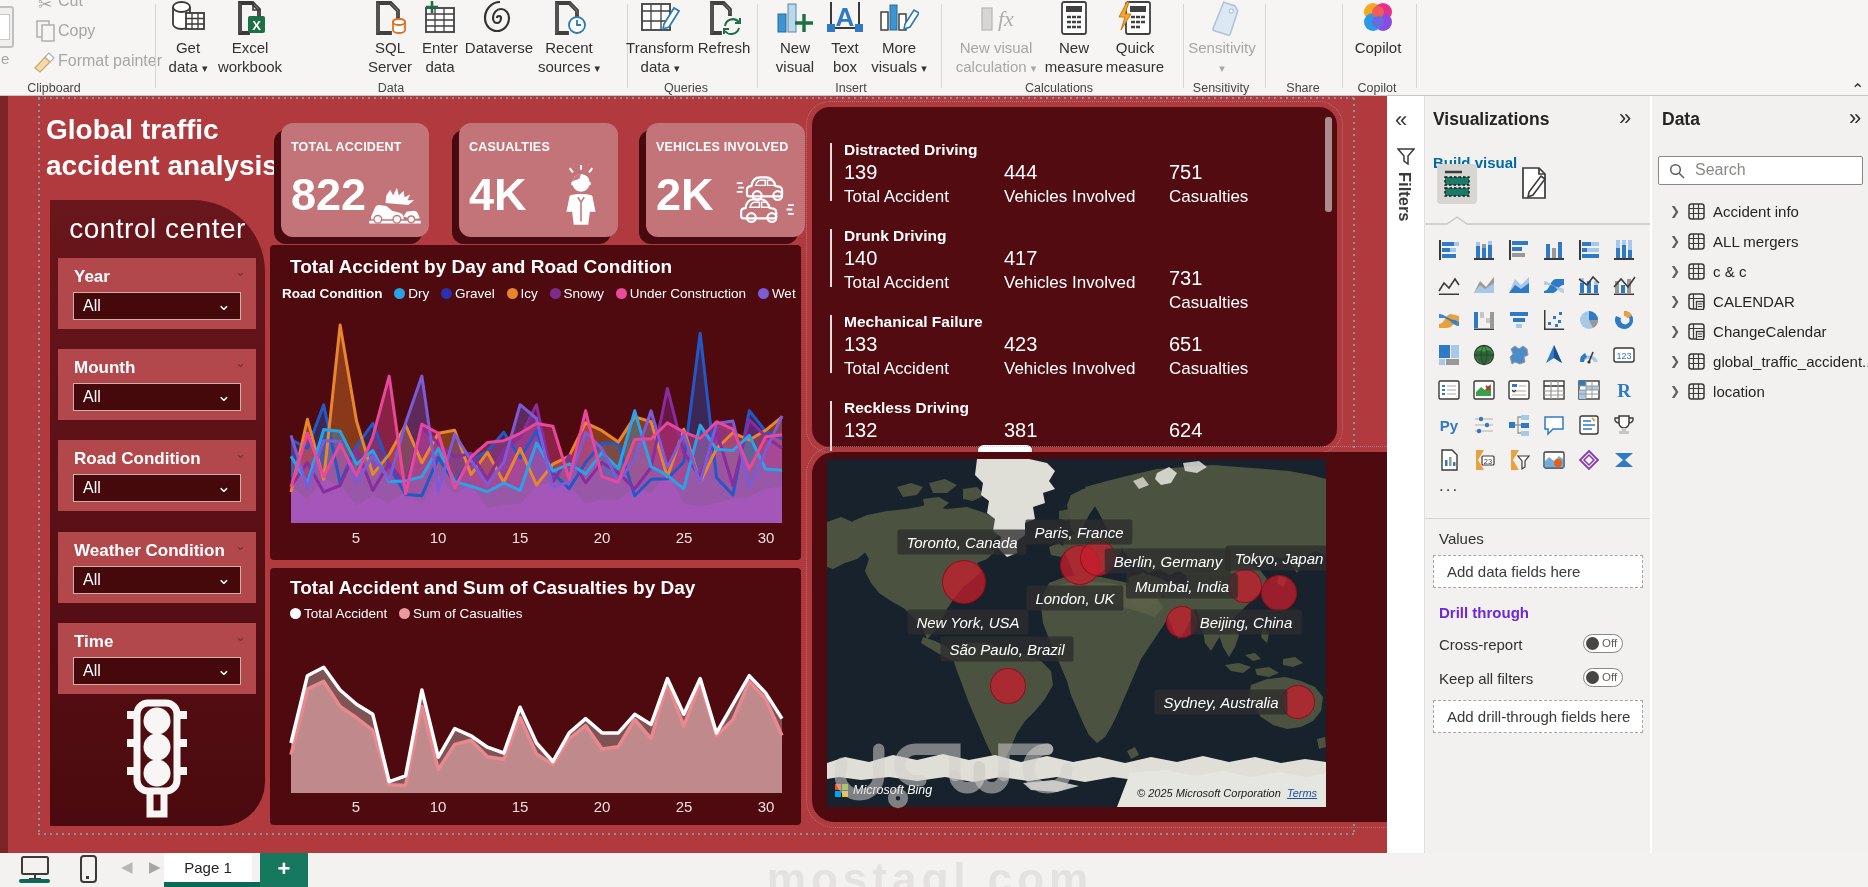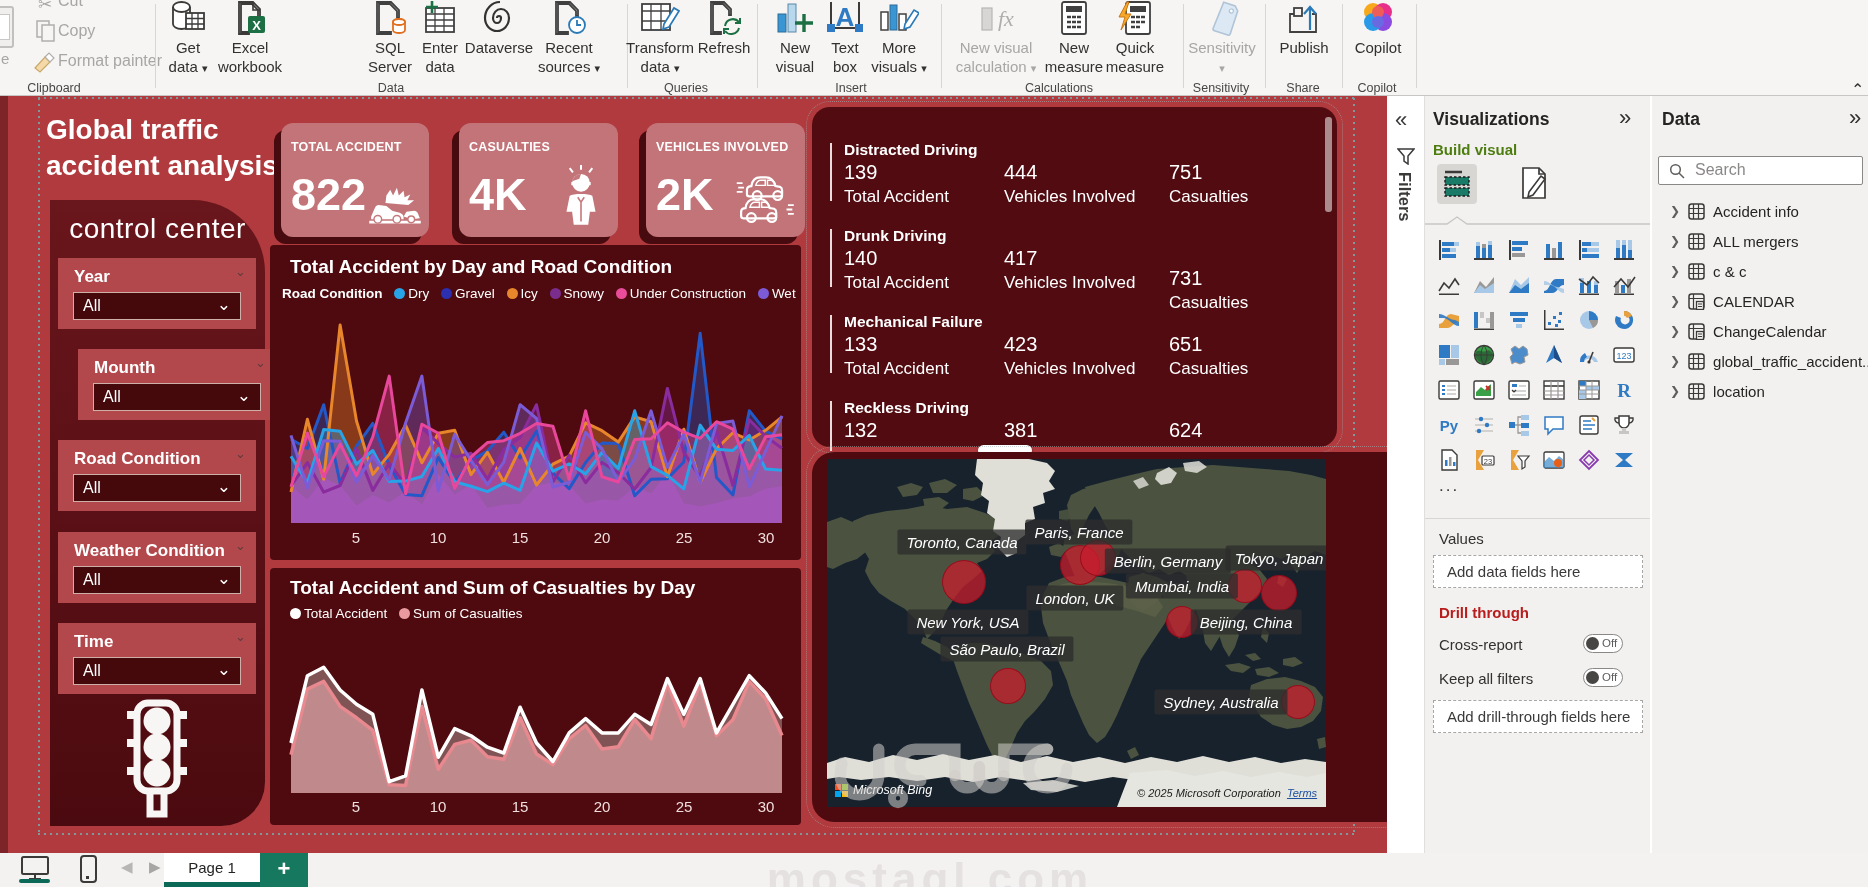--- a/index.html
+++ b/index.html
@@ -70,21 +70,21 @@
 #gapline { left:1650px; top:96px; width:2px; height:757px; background:#fff; }
 .ph { font-size:17.5px; font-weight:bold; color:#252423; }
 .dashbox { position:absolute; border:1px dashed #a8a6a4; background:#fff; color:#3b3a39; font-size:15px; }
 .toggle { position:absolute; width:40px; height:19px; border:1px solid #8a8886; border-radius:10px; background:#fff; }
 .toggle .knob { position:absolute; left:2px; top:2px; width:13px; height:13px; border-radius:50%; background:#484644; }
 .toggle .tl { position:absolute; left:18px; top:2px; font-size:11.5px; color:#605e5c; }
 .fieldrow { position:absolute; left:10px; color:#252423; font-size:15px; height:30px; display:flex; align-items:center; }
 
 
 #bottombar { left:0; top:853px; width:1868px; height:34px; background:#f3f2f1; }
-#pagetab { position:absolute; left:164px; top:0; width:96px; height:29px; background:#fff; color:#252423; font-size:15px; text-align:center; line-height:29px; }
+#pagetab { position:absolute; left:164px; top:0; width:88px; height:29px; background:#fff; color:#252423; font-size:15px; text-align:center; line-height:29px; }
 #pagetab-under { position:absolute; left:164px; top:29px; width:96px; height:5px; background:#0a6a57; }
 #plustab { position:absolute; left:260px; top:0; width:48px; height:34px; background:#15785f; color:#fff; font-size:22px; font-weight:bold; text-align:center; line-height:32px; }
 
 
 .wm { position:absolute; color:rgba(215,211,209,0.55); font-weight:bold; }
 </style>
 </head>
 <body>
 <div id="root">
 
@@ -283,30 +283,20 @@
     <div class="rb-item rb-gray" style="left:1162px; width:120px;">
       <div class="ric">
           <svg width="34" height="36">
             <path d="M14,4 h12 l4,4 v24 a2,2 0 0 1 -2,2 h-14 a2,2 0 0 1 -2,-2 z" fill="#dce8f4" stroke="#b0c4d8" stroke-width="1.6" transform="rotate(18 22 18)"></path>
             <circle cx="24" cy="10" r="2" fill="#fff" stroke="#b0c4d8" stroke-width="1.2" transform="rotate(18 22 18)"></circle>
           </svg>
         </div>
       Sensitivity<br><span style="font-size:11px;">▾</span>
     </div>
 
-    <div class="rb-item" style="left:1245px; width:118px;">
-      <div class="ric">
-          <svg width="36" height="36">
-            <path d="M8,14 h-4 v18 h26 v-18 h-4" fill="none" stroke="#404040" stroke-width="1.8"></path>
-            <rect x="8" y="8" width="8" height="8" fill="none" stroke="#404040" stroke-width="1.8"></rect>
-            <path d="M24,30 V8 M18,14 l6,-7 6,7" fill="none" stroke="#2a7ab8" stroke-width="2.2"></path>
-          </svg>
-        </div>
-      Publish
-    </div>
 
     <div class="rb-item" style="left:1320px; width:116px;">
       <div class="ric">
           <svg width="34" height="34" viewBox="0 0 34 34">
             <circle cx="12" cy="12" r="9" fill="#f8a81c"></circle>
             <circle cx="22" cy="12" r="9" fill="#e8308a"></circle>
             <circle cx="22" cy="22" r="9" fill="#8a4be0"></circle>
             <circle cx="12" cy="22" r="9" fill="#2a9ae8"></circle>
             <circle cx="17" cy="12" r="6" fill="#ee5e58"></circle>
             <circle cx="17" cy="22" r="6" fill="#6a6ae0"></circle>
@@ -326,21 +316,21 @@
 
     <div id="title" class="abs">Global traffic<br>accident analysis</div>
 
     <div id="ctrl" class="abs">
       <h2>control center</h2>
       <div class="slicer" style="top:58px;">
           <div class="lab">Year</div>
           <div class="chev">⌄</div>
           <div class="dd">All<span class="dc">⌄</span></div>
         </div>
-      <div class="slicer" style="top:149px;margin-left:20px;">
+      <div class="slicer" style="top:149px;">
           <div class="lab">Mounth</div>
           <div class="chev">⌄</div>
           <div class="dd">All<span class="dc">⌄</span></div>
         </div>
       <div class="slicer" style="top:240px;">
           <div class="lab">Road Condition</div>
           <div class="chev">⌄</div>
           <div class="dd">All<span class="dc">⌄</span></div>
         </div>
       <div class="slicer" style="top:332px;padding-left:15px;">
@@ -587,21 +577,21 @@
   <div id="filtersbar" class="abs">
     <div class="abs" style="left:8px; top:11px; font-size:22px; color:#3b3a39;">«</div>
     <svg class="abs" style="left:10px; top:52px;" width="18" height="17">
         <path d="M1,1 h16 l-6,7 v8 l-4,-3 v-5 z" fill="none" stroke="#3b3a39" stroke-width="1.5"></path>
       </svg>
     <div class="abs" style="left:8px; top:76px; font-size:16.5px; font-weight:bold; color:#3b3a39; writing-mode:vertical-rl;">Filters</div>
 </div>
   <div id="vizpanel" class="abs">
     <div class="abs ph" style="left:8px; top:13px;">Visualizations</div>
     <div class="abs" style="left:194px; top:9px; font-size:22px; color:#323130;">»</div>
-    <div class="abs" style="left:8px; top:45px; font-size:15px; font-weight:bold; color:#4d7c0f;">Build visual</div>
+    <div class="abs" style="left:8px; top:58px; font-size:15px; font-weight:bold; color:#0369a1;">Build visual</div>
     <div class="abs" style="left:12px; top:68px; width:40px; height:40px; background:#d8d6d3; border-radius:4px;"></div>
     <svg class="abs" style="left:18px; top:73px;" width="28" height="30">
         <path d="M2,3 h17" stroke="#3b3a39" stroke-width="2.5"></path>
         <rect x="2" y="8" width="24" height="8" fill="#1a7a68" stroke="#1b1a19" stroke-width="1.4" stroke-dasharray="2.5,2"></rect>
         <rect x="2" y="19" width="24" height="8" fill="#1a7a68" stroke="#1b1a19" stroke-width="1.4" stroke-dasharray="2.5,2"></rect>
       </svg>
     <svg class="abs" style="left:92px; top:70px;" width="36" height="36">
         <path d="M6,2 h16 l6,6 v24 H6 z" fill="#fff" stroke="#3b3a39" stroke-width="1.7"></path>
         <path d="M22,2 v6 h6" fill="none" stroke="#3b3a39" stroke-width="1.7"></path>
         <path d="M12,26 L24,10 l4,3 -12,16 -5,2 z" fill="#fff" stroke="#3b3a39" stroke-width="1.6"></path>
@@ -835,21 +825,21 @@
           <path d="M12,3 L21,12 12,21 3,12 Z" fill="none" stroke="#8a3ab0" stroke-width="1.8"></path>
           <path d="M12,7 L17,12 12,17 7,12 Z" fill="none" stroke="#8a3ab0" stroke-width="1.5"></path>
         </svg></div>
       <div class="abs" style="left:187px; top:352px; width:24px; height:24px;"><svg width="24" height="24" viewBox="0 0 24 24">
           <path d="M3,5 h18 l-8,7 8,7 H3 l8,-7 z" fill="#2f7ac4"></path>
         </svg></div>
     <div class="abs" style="left:14px; top:380px; font-size:17px; color:#3b3a39; letter-spacing:2px;">...</div>
     <div class="abs" style="left:0; top:422px; width:225px; height:1px; background:#d8d6d4;"></div>
     <div class="abs" style="left:14px; top:434px; font-size:15px; color:#323130;">Values</div>
     <div class="dashbox" style="left:8px; top:459px; width:210px; height:33px; line-height:32px; padding-left:13px;">Add data fields here</div>
-    <div class="abs" style="left:14px; top:508px; font-size:15px; font-weight:bold; color:#b91c1c;">Drill through</div>
+    <div class="abs" style="left:14px; top:508px; font-size:15px; font-weight:bold; color:#6d28d9;">Drill through</div>
     <div class="abs" style="left:14px; top:540px; font-size:15px; color:#323130;">Cross-report</div>
     <div class="toggle" style="left:158px; top:538px;">
         <div class="knob"></div>
         <div class="tl">Off</div>
       </div>
     <div class="abs" style="left:14px; top:574px; font-size:15px; color:#323130;">Keep all filters</div>
     <div class="toggle" style="left:158px; top:572px;">
         <div class="knob"></div>
         <div class="tl">Off</div>
       </div>

